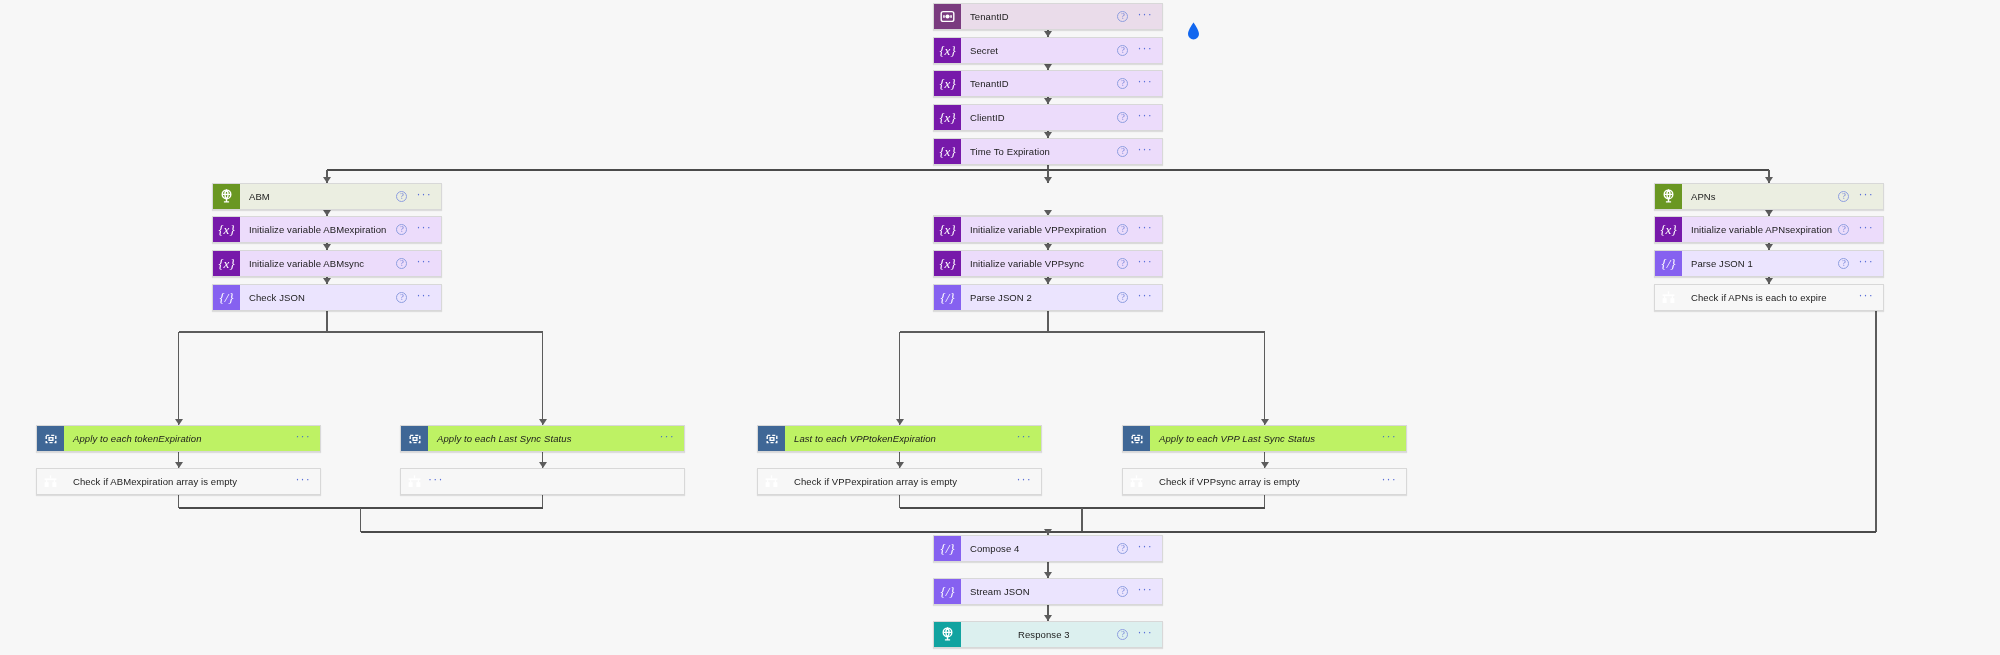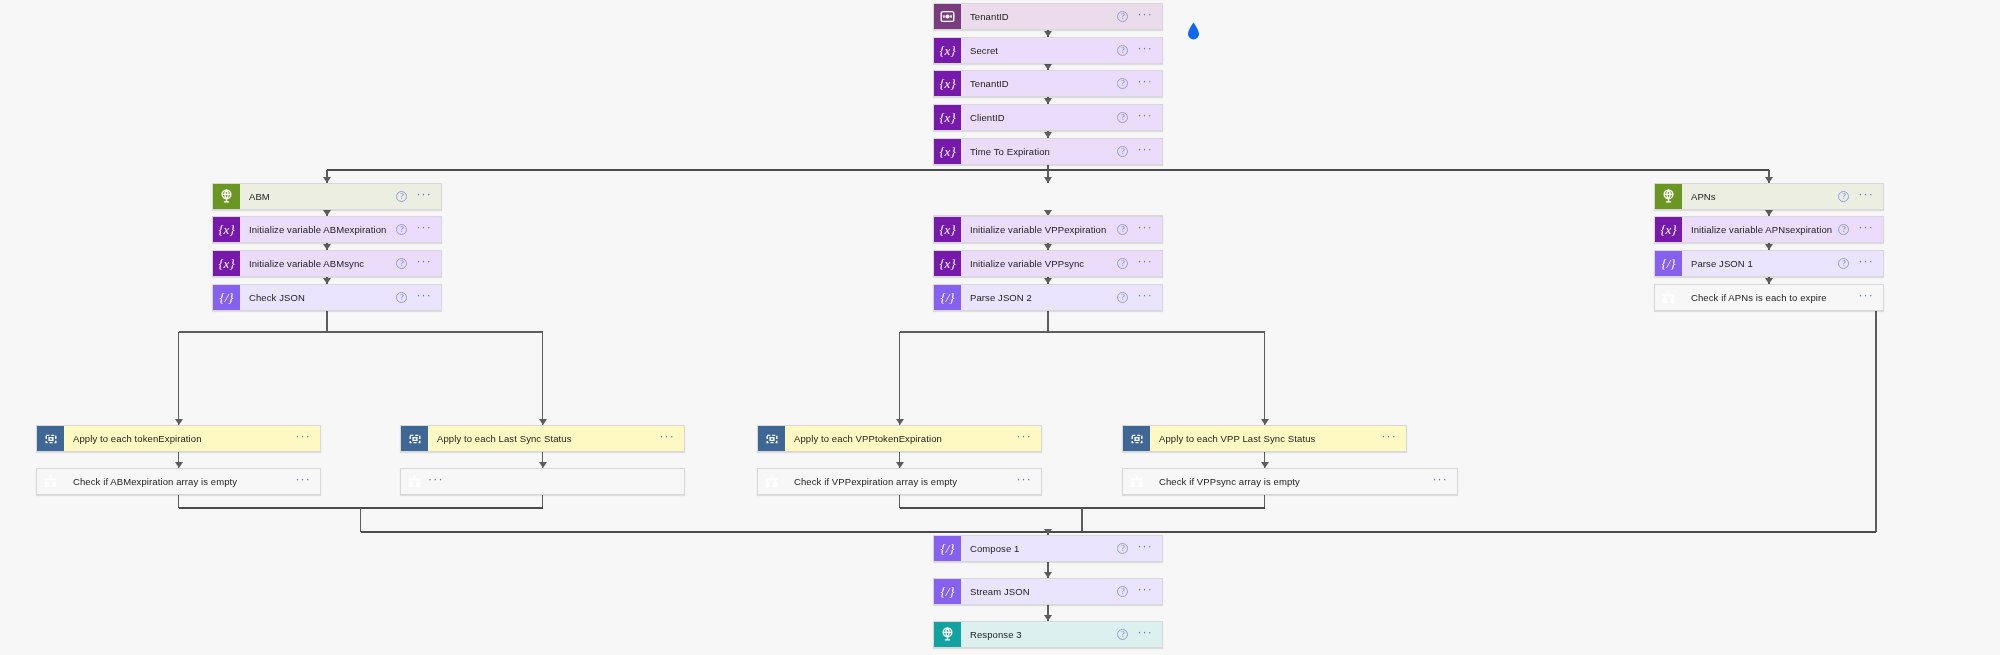--- a/index.html
+++ b/index.html
@@ -74,21 +74,21 @@
   .v-powerapps { background: #eadcea; }
   .v-powerapps .ico { background: #7a3b7f; }
   .v-variable  { background: #ecdcfb; }
   .v-variable .ico { background: #7719aa; }
   .v-compose   { background: #ebe4fe; }
   .v-compose .ico { background: #8661f0; }
   .v-scope     { background: #ebeee1; }
   .v-scope .ico { background: #6a9722; }
   .v-response  { background: #dcf0ef; }
   .v-response .ico { background: #12a3a0; }
-  .v-loop      { background: #fef9c3; }
+  .v-loop      { background: #bef264; font-style: italic; }
   .v-loop .ico { background: #486severity; }
   .v-loop .ico { background: #3f6796; }
   .v-loop .dots { color: #4c7bbd; }
 
   
   .ln { position: absolute; background: #5c5c5c; z-index: 1; }
   .lnv { width: 1.4px; }
   .lnh { height: 1.4px; }
   .arrow {
     position: absolute;
@@ -353,21 +353,21 @@
         <div class="dots">···</div>
       </div>
     </div>
     <div class="node v-loop" style="left: 757px; top: 425px; width: 285px;">
       <div class="ico">
         <svg width="16" height="16" viewBox="0 0 16 16">
           <path d="M3.2 4.4 h9.6 v7.2 h-9.6 z" stroke="#ffffff" fill="none" stroke-width="1.4" stroke-dasharray="3.1 1.9"></path>
           <path d="M6.1 6.6 h3.8 v2.8 h-3.8 z" stroke="#ffffff" fill="none" stroke-width="1.4"></path>
         </svg>
       </div>
-      <div class="title">Apply to each VPPtokenExpiration</div>
+      <div class="title">Last to each VPPtokenExpiration</div>
       <div class="acts">
         <div class="dots">···</div>
       </div>
     </div>
     <div class="node v-loop" style="left: 1122px; top: 425px; width: 285px;">
       <div class="ico">
         <svg width="16" height="16" viewBox="0 0 16 16">
           <path d="M3.2 4.4 h9.6 v7.2 h-9.6 z" stroke="#ffffff" fill="none" stroke-width="1.4" stroke-dasharray="3.1 1.9"></path>
           <path d="M6.1 6.6 h3.8 v2.8 h-3.8 z" stroke="#ffffff" fill="none" stroke-width="1.4"></path>
         </svg>
@@ -414,60 +414,60 @@
           <path d="M4.6 7.2 v2.0 M12.4 7.2 v2.0" stroke="#ffffff" fill="none" stroke-width="1.4"></path>
           <rect x="2.6" y="9.2" width="4.0" height="4.9" fill="#fff"></rect>
           <rect x="10.4" y="9.2" width="4.0" height="4.9" fill="#fff"></rect>
         </svg>
       </div>
       <div class="title">Check if VPPexpiration array is empty</div>
       <div class="acts">
         <div class="dots">···</div>
       </div>
     </div>
-    <div class="node v-condition" style="left: 1122px; top: 468px; width: 336px;">
+    <div class="node v-condition" style="left: 1122px; top: 468px; width: 285px;">
       <div class="ico">
         <svg width="17" height="17" viewBox="0 0 17 17">
           <path d="M8.5 2.4 v3.0" stroke="#ffffff" fill="none" stroke-width="1.4"></path>
           <rect x="2.6" y="5.4" width="11.8" height="1.8" fill="#fff"></rect>
           <path d="M4.6 7.2 v2.0 M12.4 7.2 v2.0" stroke="#ffffff" fill="none" stroke-width="1.4"></path>
           <rect x="2.6" y="9.2" width="4.0" height="4.9" fill="#fff"></rect>
           <rect x="10.4" y="9.2" width="4.0" height="4.9" fill="#fff"></rect>
         </svg>
       </div>
       <div class="title">Check if VPPsync array is empty</div>
       <div class="acts">
         <div class="dots">···</div>
       </div>
     </div>
     <div class="node v-compose" style="left: 933px; top: 535px; width: 230px;">
       <div class="ico">
         <svg width="19" height="16" viewBox="0 0 19 16">
           <text x="9.5" y="12.4" text-anchor="middle" font-family="Liberation Serif, serif" font-size="13" font-style="italic" fill="#ffffff">{/}</text>
         </svg>
       </div>
-      <div class="title">Compose 1</div>
+      <div class="title">Compose 4</div>
       <div class="acts">
         <div class="help">?</div>
         <div class="dots">···</div>
       </div>
     </div>
     <div class="node v-compose" style="left: 933px; top: 578px; width: 230px;">
       <div class="ico">
         <svg width="19" height="16" viewBox="0 0 19 16">
           <text x="9.5" y="12.4" text-anchor="middle" font-family="Liberation Serif, serif" font-size="13" font-style="italic" fill="#ffffff">{/}</text>
         </svg>
       </div>
       <div class="title">Stream JSON</div>
       <div class="acts">
         <div class="help">?</div>
         <div class="dots">···</div>
       </div>
     </div>
-    <div class="node v-response" style="left: 933px; top: 621px; width: 230px;">
+    <div class="node v-response" style="left: 933px; top: 621px; width: 230px; gap: 48px;">
       <div class="ico">
         <svg width="17" height="17" viewBox="0 0 17 17">
           <circle cx="8.5" cy="6.4" r="4.3" stroke="#ffffff" fill="none" stroke-width="1.4"></circle>
           <path d="M4.4 6.4 h8.2 M8.5 2.1 C6.4 4.2 6.4 8.6 8.5 10.7 C10.6 8.6 10.6 4.2 8.5 2.1 Z" stroke="#ffffff" fill="none" stroke-width="1.4"></path>
           <path d="M8.5 10.7 v3.1 M5.9 13.9 h5.2" stroke="#ffffff" fill="none" stroke-width="1.4"></path>
         </svg>
       </div>
       <div class="title">Response 3</div>
       <div class="acts">
         <div class="help">?</div>

